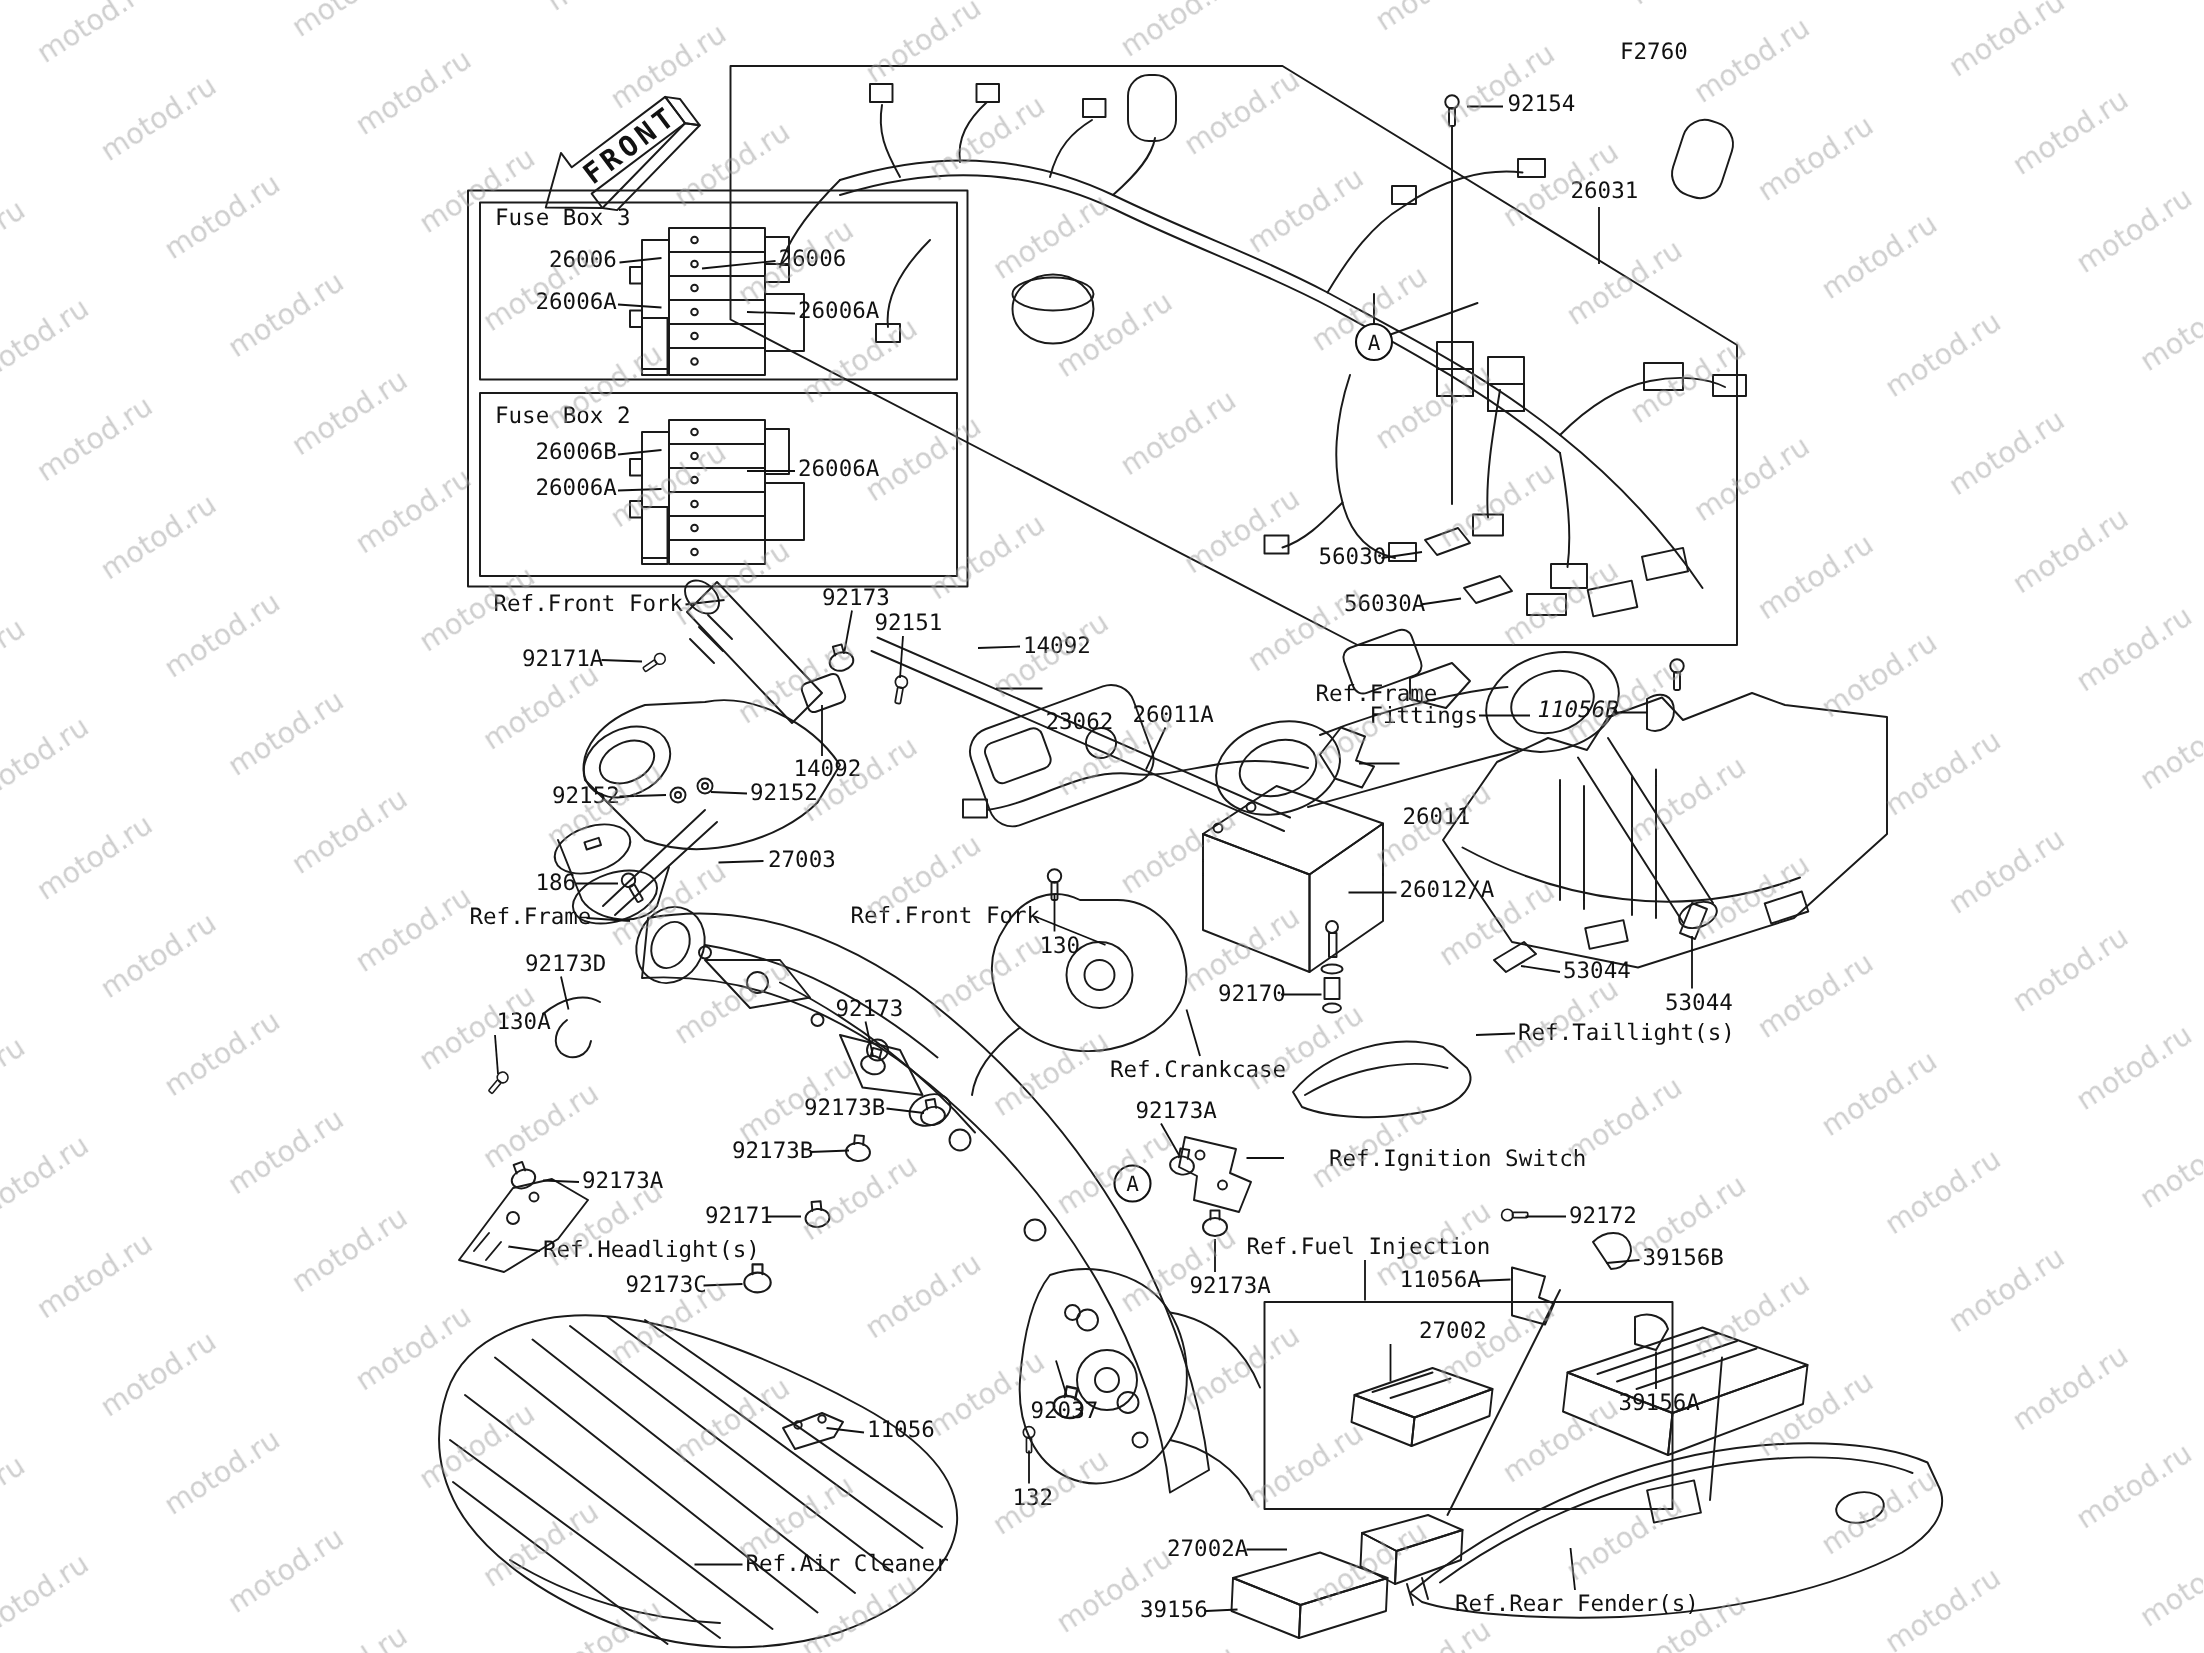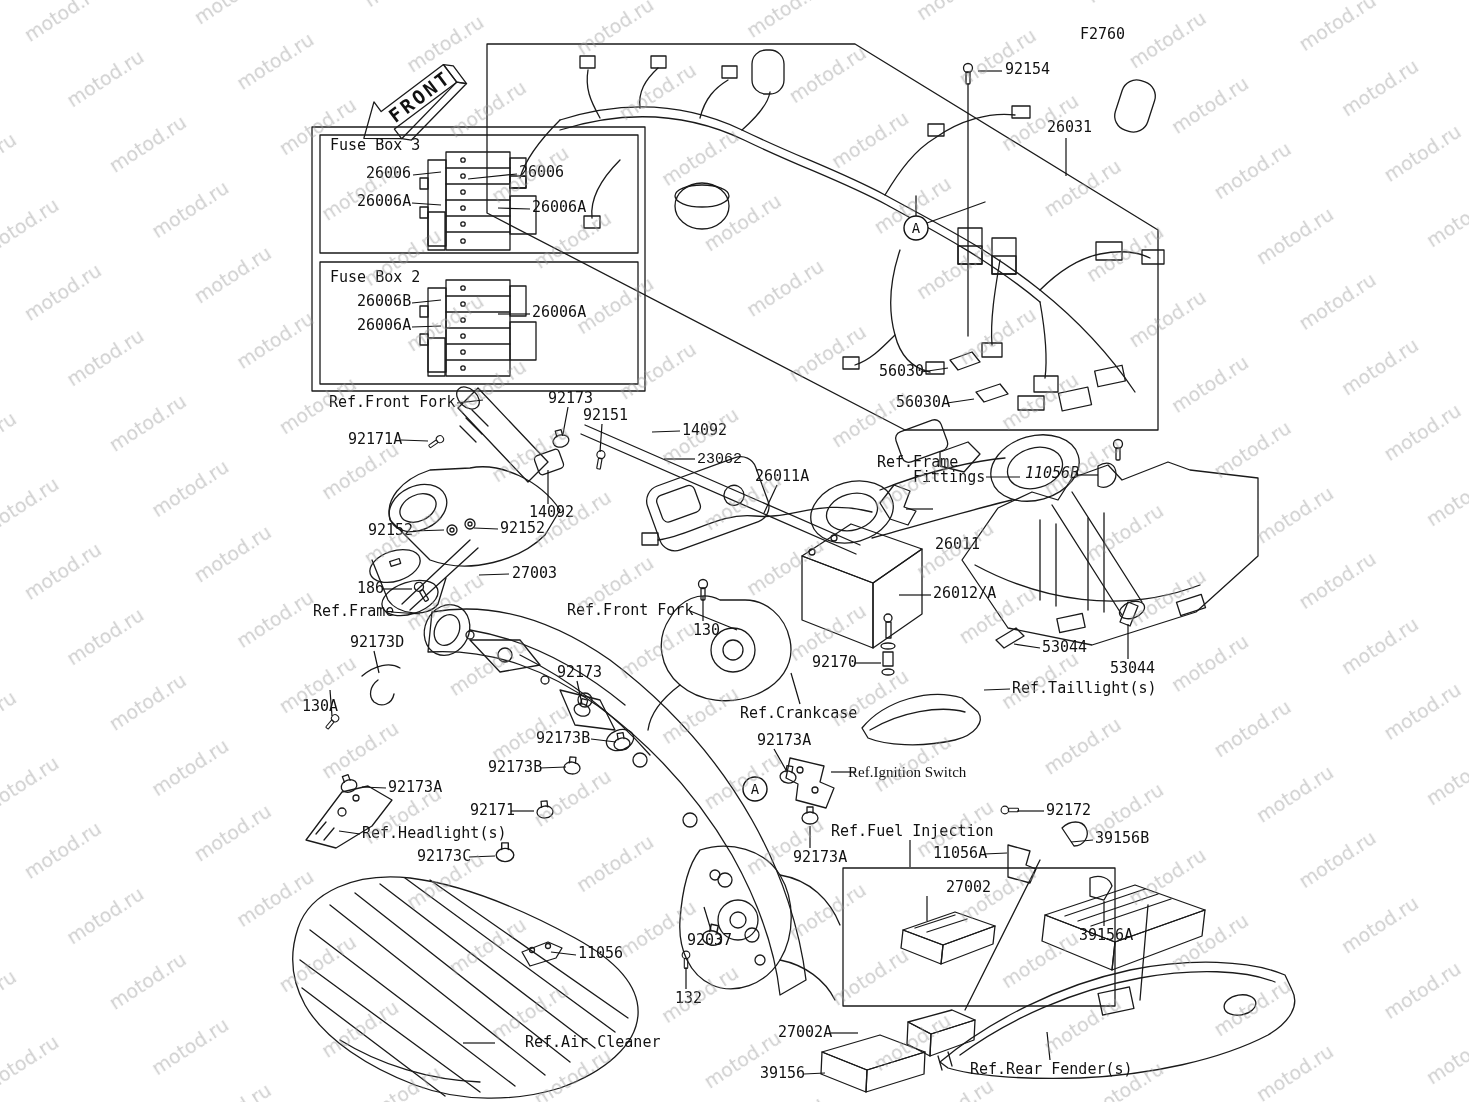--- a/index.html
+++ b/index.html
@@ -397,64 +397,64 @@
       <div class="part-label" style="left: 330px; top: 270px;">Fuse Box 2</div>
       <div class="part-label" style="left: 357px; top: 294px;">26006B</div>
       <div class="part-label" style="left: 357px; top: 318px;">26006A</div>
       <div class="part-label" style="left: 532px; top: 305px;">26006A</div>
       <div class="part-label" style="left: 879px; top: 364px;">56030</div>
       <div class="part-label" style="left: 896px; top: 395px;">56030A</div>
       <div class="part-label" style="left: 329px; top: 395px;">Ref.Front Fork</div>
       <div class="part-label" style="left: 548px; top: 391px;">92173</div>
       <div class="part-label" style="left: 583px; top: 408px;">92151</div>
       <div class="part-label" style="left: 682px; top: 423px;">14092</div>
-      <div class="part-label" style="left: 697px; top: 452px; font-family: Liberation Mono, monospace;">23062</div>
+      <div class="part-label" style="left: 697px; top: 474px;">23062</div>
       <div class="part-label" style="left: 755px; top: 469px;">26011A</div>
       <div class="part-label" style="left: 877px; top: 455px;">Ref.Frame</div>
       <div class="part-label" style="left: 913px; top: 470px;">Fittings</div>
       <div class="part-label" style="left: 1025px; top: 466px; font-style: italic;">11056B</div>
       <div class="part-label" style="left: 348px; top: 432px;">92171A</div>
       <div class="part-label" style="left: 935px; top: 501px; margin-top: 36px;">26011</div>
       <div class="part-label" style="left: 529px; top: 505px;">14092</div>
       <div class="part-label" style="left: 368px; top: 523px;">92152</div>
       <div class="part-label" style="left: 500px; top: 521px;">92152</div>
       <div class="part-label" style="left: 512px; top: 566px;">27003</div>
       <div class="part-label" style="left: 357px; top: 581px;">186</div>
       <div class="part-label" style="left: 313px; top: 604px;">Ref.Frame</div>
       <div class="part-label" style="left: 567px; top: 603px;">Ref.Front Fork</div>
       <div class="part-label" style="left: 933px; top: 586px;">26012/A</div>
       <div class="part-label" style="left: 693px; top: 623px;">130</div>
       <div class="part-label" style="left: 1042px; top: 640px;">53044</div>
       <div class="part-label" style="left: 1110px; top: 661px;">53044</div>
       <div class="part-label" style="left: 812px; top: 655px;">92170</div>
       <div class="part-label" style="left: 350px; top: 635px;">92173D</div>
       <div class="part-label" style="left: 1012px; top: 681px;">Ref.Taillight(s)</div>
-      <div class="part-label" style="left: 302px; top: 674px; margin-top: 25px;">130A</div>
+      <div class="part-label" style="left: 331px; top: 674px;">130A</div>
       <div class="part-label" style="left: 557px; top: 665px;">92173</div>
       <div class="part-label" style="left: 740px; top: 706px;">Ref.Crankcase</div>
       <div class="part-label" style="left: 536px; top: 731px;">92173B</div>
       <div class="part-label" style="left: 757px; top: 733px;">92173A</div>
       <div class="part-label" style="left: 488px; top: 760px;">92173B</div>
-      <div class="part-label" style="left: 848px; top: 765px; font-family: Liberation Serif, serif;">Ref.Ignition Switch</div>
+      <div class="part-label" style="left: 886px; top: 765px;">Ref.Ignition Switch</div>
       <div class="part-label" style="left: 388px; top: 780px;">92173A</div>
       <div class="part-label" style="left: 1046px; top: 803px;">92172</div>
       <div class="part-label" style="left: 470px; top: 803px;">92171</div>
       <div class="part-label" style="left: 831px; top: 824px;">Ref.Fuel Injection</div>
       <div class="part-label" style="left: 933px; top: 846px;">11056A</div>
       <div class="part-label" style="left: 1095px; top: 831px;">39156B</div>
       <div class="part-label" style="left: 362px; top: 826px;">Ref.Headlight(s)</div>
       <div class="part-label" style="left: 417px; top: 849px;">92173C</div>
       <div class="part-label" style="left: 793px; top: 850px;">92173A</div>
       <div class="part-label" style="left: 907px; top: 880px; margin-left: 39px;">27002</div>
       <div class="part-label" style="left: 687px; top: 933px;">92037</div>
       <div class="part-label" style="left: 1079px; top: 928px;">39156A</div>
       <div class="part-label" style="left: 578px; top: 946px;">11056</div>
       <div class="part-label" style="left: 675px; top: 991px;">132</div>
       <div class="part-label" style="left: 778px; top: 1025px;">27002A</div>
-      <div class="part-label" style="left: 525px; top: 1035px;">Ref.Air Cleaner</div>
+      <div class="part-label" style="left: 497px; top: 1035px;">Ref.Air Cleaner</div>
       <div class="part-label" style="left: 760px; top: 1066px;">39156</div>
       <div class="part-label" style="left: 970px; top: 1062px;">Ref.Rear Fender(s)</div>
     </div>
 
   <svg id="wmlayer" width="1469" height="1102" viewBox="0 0 1469 1102">
     <defs>
       <pattern id="wm" width="152" height="78" patternUnits="userSpaceOnUse" patternTransform="rotate(-33)">
         <text x="2" y="52">motod.ru</text>
       </pattern>
     </defs>

